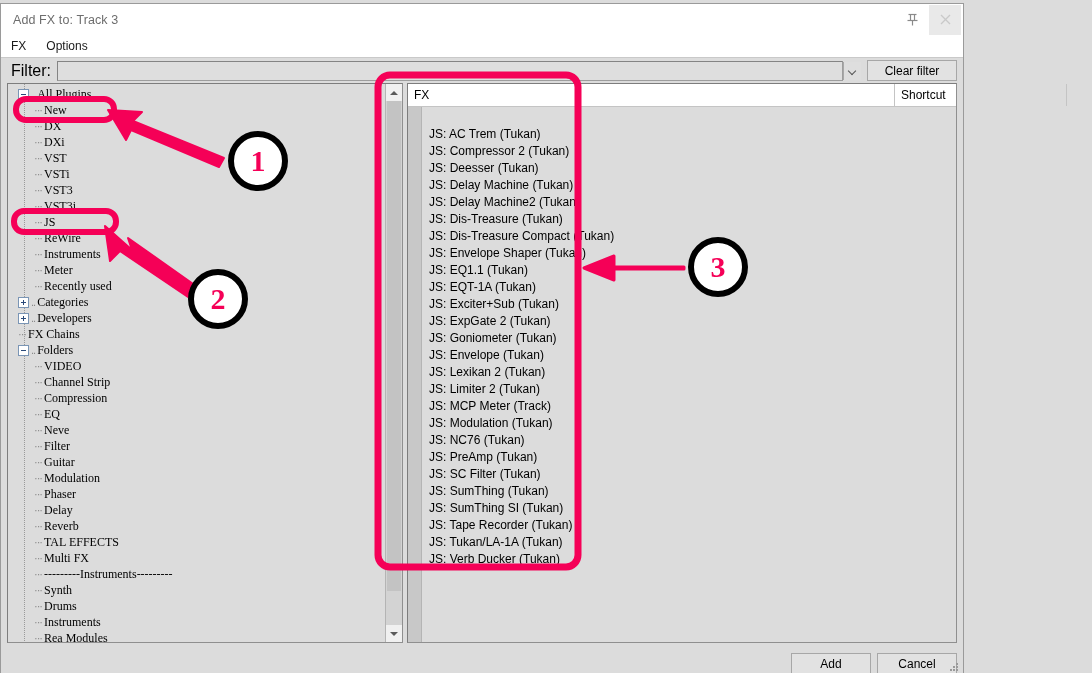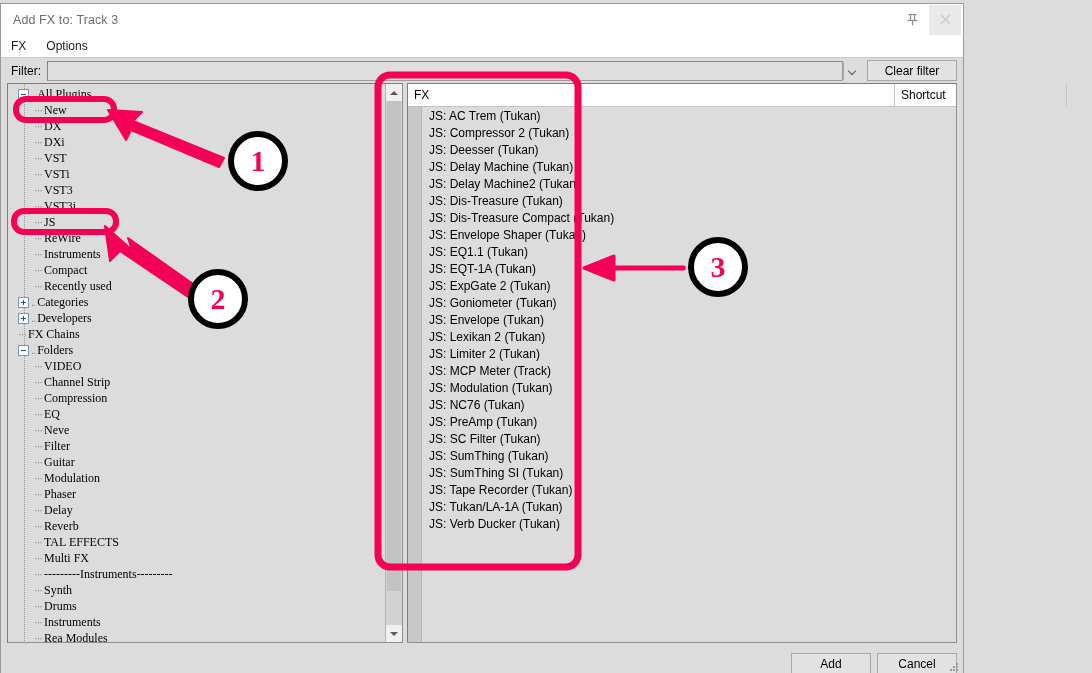--- a/index.html
+++ b/index.html
@@ -44,21 +44,21 @@
   }
   .menuitem{margin-right:20px;font-size:12px;color:#1a1a1a;}
   .menu-sep{
     height:1px;background:#c9c9c9;flex:0 0 auto;
   }
   
   .filterrow{
     height:25px;display:flex;align-items:center;
     padding:0 6px;flex:0 0 auto;background:#dcdcdc;
   }
-  .filter-label{font-size:12px;margin:0 6px 0 4px;}
+  .filter-label{font-size:16px;margin:0 6px 0 4px;}
   .filter-input-wrap{
     flex:1 1 auto;height:18px;background:#dedede;
     border:1px solid #9d9d9d;border-top-color:#848484;border-left-color:#848484;
     display:flex;align-items:center;position:relative;
   }
   .filter-input{
     border:0;outline:0;background:transparent;height:16px;width:100%;
     font-family:"Liberation Sans", sans-serif;font-size:12px;padding:0 3px;
   }
   .filter-drop{
@@ -148,21 +148,21 @@
   }
   .hcell.c1{width:487px;flex:0 0 auto;}
   .hcell.c2{width:172px;flex:0 0 auto;}
   .hcell.c3{flex:1 1 auto;border-right:0;}
   .list-body{
     flex:1 1 auto;display:flex;min-height:0;background:#dcdcdc;
   }
   .list-sb{
     width:13px;flex:0 0 auto;background:#c8c8c8;border-right:1px solid #b4b4b4;
   }
-  .list-items{flex:1 1 auto;padding-top:1px;overflow:hidden;}
+  .list-items{flex:1 1 auto;padding-top:19px;overflow:hidden;}
   .litem{
     height:17px;line-height:17px;font-size:12px;padding-left:7px;
     white-space:nowrap;
   }
   
   .footer{
     height:32px;flex:0 0 auto;display:flex;align-items:flex-end;
     justify-content:flex-end;padding-right:6px;background:#dcdcdc;
   }
   .fbtn{
@@ -276,21 +276,21 @@
             <div class="trow ind1">
               <span class="tdots">···</span>
               <span class="tlabel">ReWire</span>
             </div>
             <div class="trow ind1">
               <span class="tdots">···</span>
               <span class="tlabel">Instruments</span>
             </div>
             <div class="trow ind1">
               <span class="tdots">···</span>
-              <span class="tlabel">Compact</span>
+              <span class="tlabel">Meter</span>
             </div>
             <div class="trow ind1">
               <span class="tdots">···</span>
               <span class="tlabel">Recently used</span>
             </div>
             <div class="trow ind0">
               <span class="tbox plus"></span>
               <span class="tdots">..</span>
               <span class="tlabel">Categories</span>
             </div>
@@ -407,20 +407,21 @@
             <div class="litem">JS: AC Trem (Tukan)</div>
             <div class="litem">JS: Compressor 2 (Tukan)</div>
             <div class="litem">JS: Deesser (Tukan)</div>
             <div class="litem">JS: Delay Machine (Tukan)</div>
             <div class="litem">JS: Delay Machine2 (Tukan)</div>
             <div class="litem">JS: Dis-Treasure (Tukan)</div>
             <div class="litem">JS: Dis-Treasure Compact (Tukan)</div>
             <div class="litem">JS: Envelope Shaper (Tukan)</div>
             <div class="litem">JS: EQ1.1 (Tukan)</div>
             <div class="litem">JS: EQT-1A (Tukan)</div>
+            <div class="litem">JS: Exciter+Sub (Tukan)</div>
             <div class="litem">JS: ExpGate 2 (Tukan)</div>
             <div class="litem">JS: Goniometer (Tukan)</div>
             <div class="litem">JS: Envelope (Tukan)</div>
             <div class="litem">JS: Lexikan 2 (Tukan)</div>
             <div class="litem">JS: Limiter 2 (Tukan)</div>
             <div class="litem">JS: MCP Meter (Track)</div>
             <div class="litem">JS: Modulation (Tukan)</div>
             <div class="litem">JS: NC76 (Tukan)</div>
             <div class="litem">JS: PreAmp (Tukan)</div>
             <div class="litem">JS: SC Filter (Tukan)</div>

